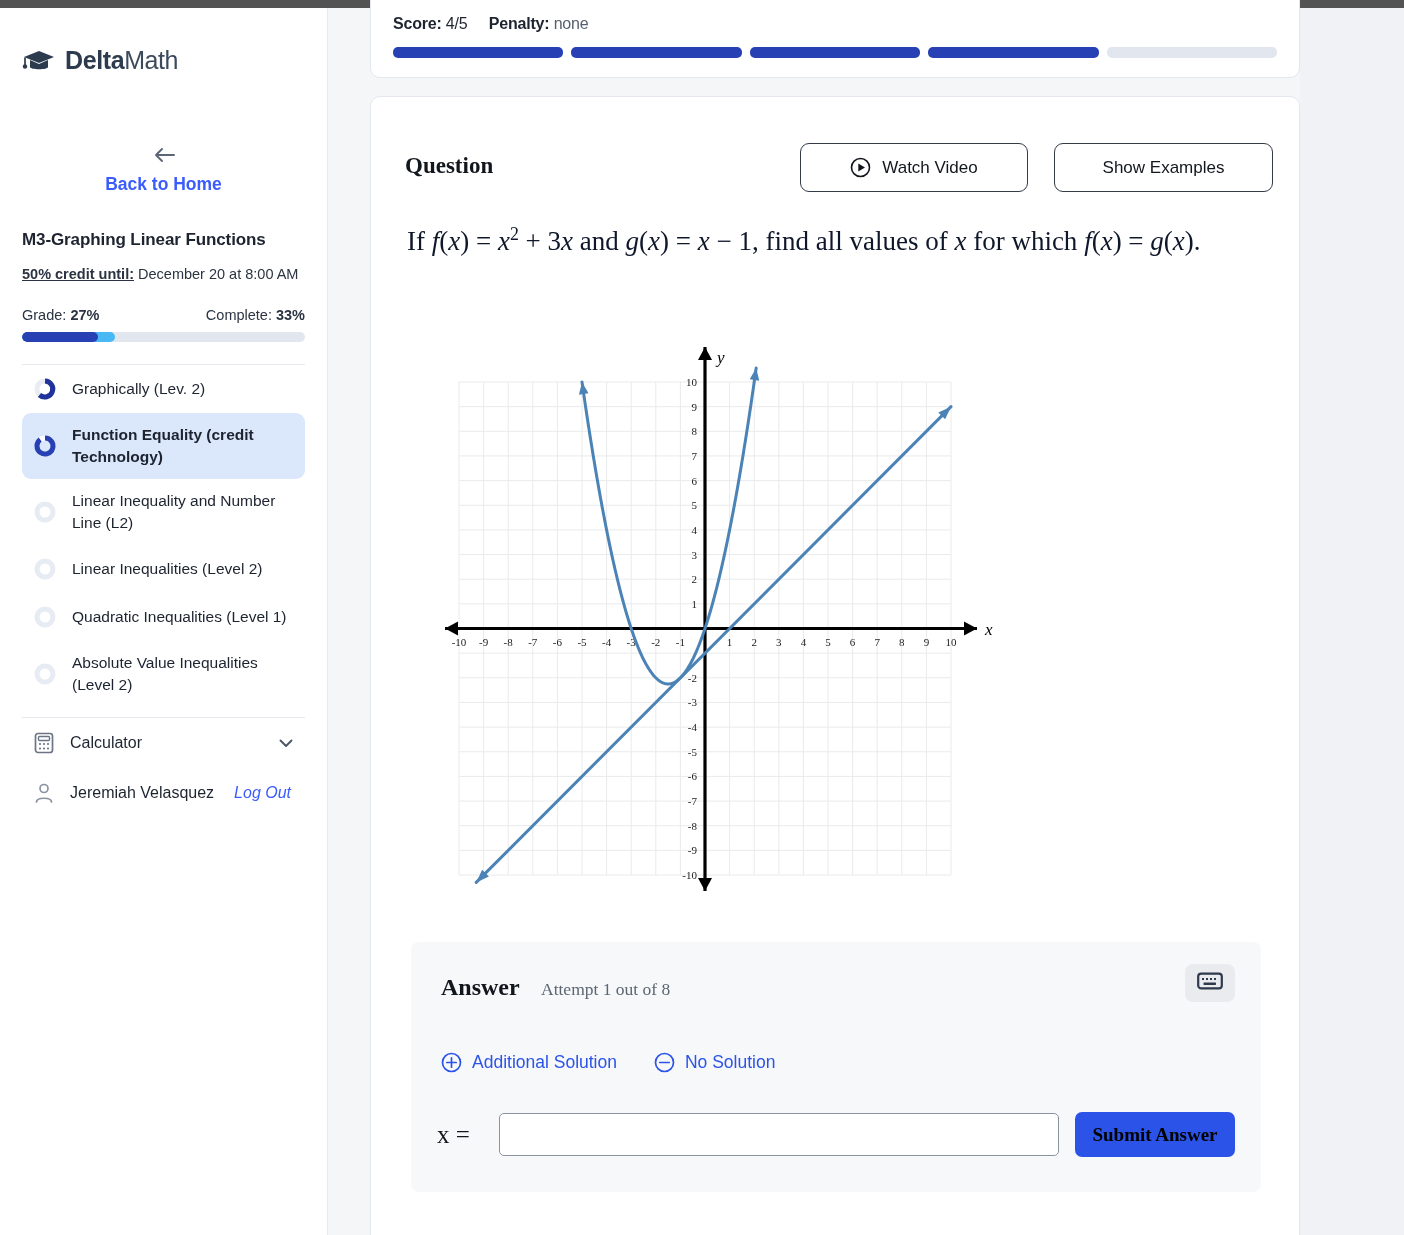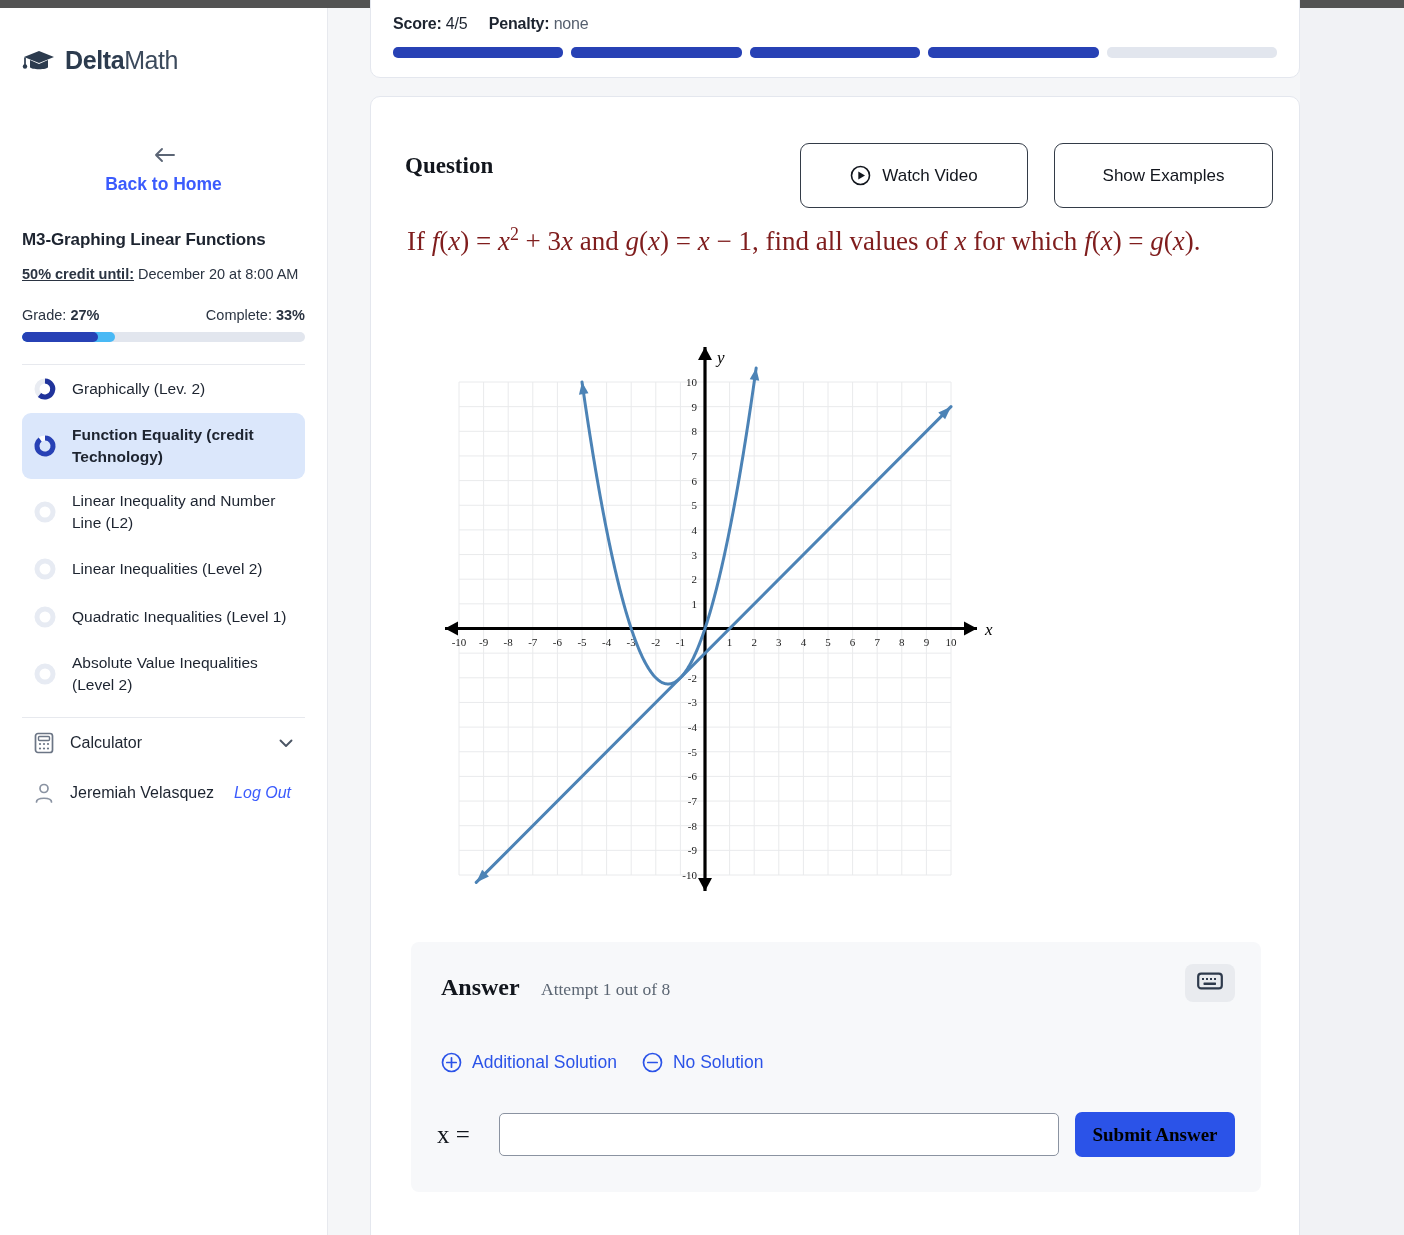--- a/index.html
+++ b/index.html
@@ -109,32 +109,32 @@
   .card-main {
     left:370px; top:96px; width:930px; height:1160px; padding:0;
   }
 
   .q-header {
     position:absolute; left:34px; top:46px; right:34px; height:50px;
   }
   .q-title { font-family:"Liberation Serif", serif; font-size:23px; font-weight:700; color:#12161d;
              position:absolute; left:0; top:10px; }
   .btn-outline {
-    position:absolute; top:0; height:65px; border:1.5px solid #333b47;
+    position:absolute; top:0; height:49px; border:1.5px solid #333b47;
     border-radius:9px; background:#fff; display:flex; align-items:center;
     justify-content:center; gap:11px; cursor:pointer;
     font-size:17px; color:#12161d;
   }
   .btn-video { right:237px; width:228px; }
   .btn-examples { right:-8px; width:219px; }
   .play-ic { width:21px; height:21px; flex:none; }
 
   .question-text {
     position:absolute; left:36px; top:124px; right:40px;
-    font-family:"Liberation Serif", serif; font-size:27px; color:#7f1d1d;
+    font-family:"Liberation Serif", serif; font-size:27px; color:#0f172a;
     line-height:1.55;
   }
   .question-text i { font-family:"Liberation Serif", serif; }
   .sup { font-size:0.66em; vertical-align:super; }
 
   
   .graph-wrap {
     position:absolute; left:70px; top:240px; width:560px; height:570px;
   }
 
@@ -149,21 +149,21 @@
   }
   .ans-attempt {
     position:absolute; left:130px; top:37px;
     font-family:"Liberation Serif", serif; font-size:17.5px; color:#5c6673;
   }
   .kbd-btn {
     position:absolute; right:26px; top:22px; width:50px; height:38px;
     background:#e9ebef; border-radius:8px; display:flex; align-items:center;
     justify-content:center; cursor:pointer;
   }
-  .opts-row { position:absolute; left:30px; top:110px; display:flex; gap:25px; }
+  .opts-row { position:absolute; left:30px; top:110px; display:flex; gap:37px; }
   .opt { display:flex; align-items:center; gap:10px; cursor:pointer;
          color:#2b53e8; font-size:17.5px; }
   .opt-ic { width:21px; height:21px; flex:none; }
 
   .input-row { position:absolute; left:26px; top:170px; right:26px;
                display:flex; align-items:center; gap:16px; }
   .xeq { font-family:"Liberation Serif", serif; font-size:25px; color:#12161d;
          width:46px; }
   .ans-input {
     flex:1; height:43px; border:1.5px solid #8b93a1; border-radius:5px;

